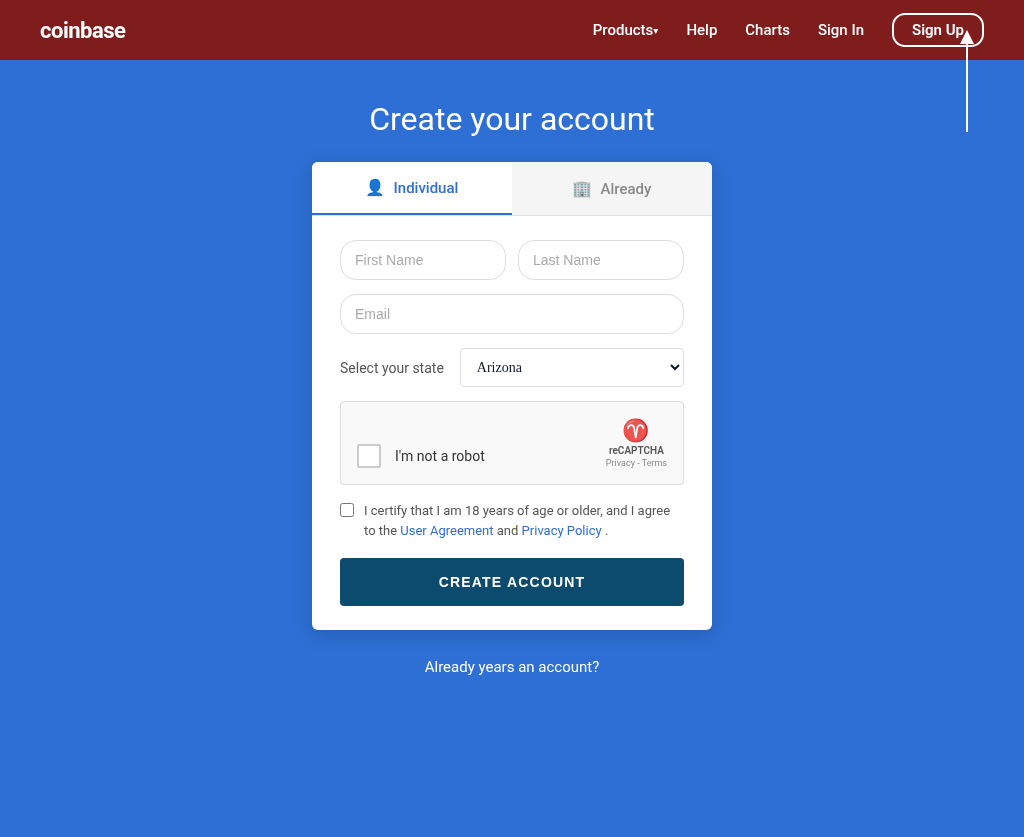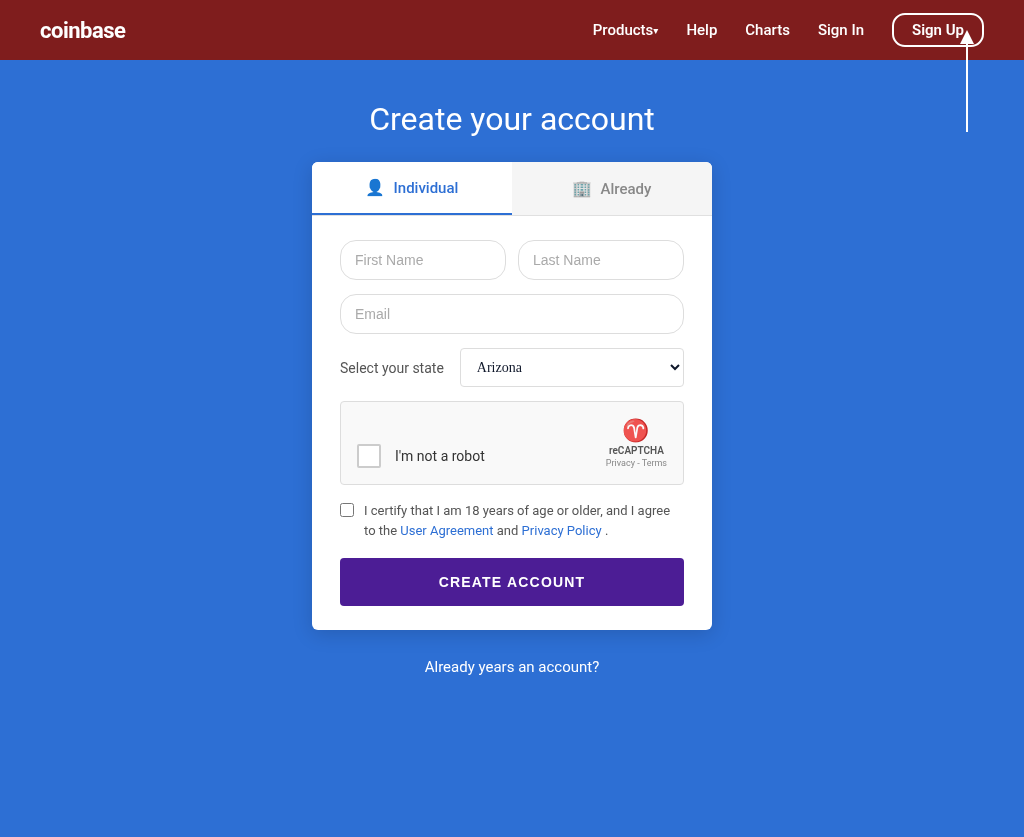--- a/index.html
+++ b/index.html
@@ -248,21 +248,21 @@
     .terms-link {
       color: #2d6fd4;
       text-decoration: none;
       cursor: pointer;
     }
 
     
     .create-btn {
       width: 100%;
       padding: 16px;
-      background: #4c1d95;
+      background: #0c4a6e;
       color: #fff;
       border: none;
       border-radius: 4px;
       font-size: 14px;
       font-weight: 700;
       letter-spacing: 1.2px;
       cursor: pointer;
       text-transform: uppercase;
     }
 

